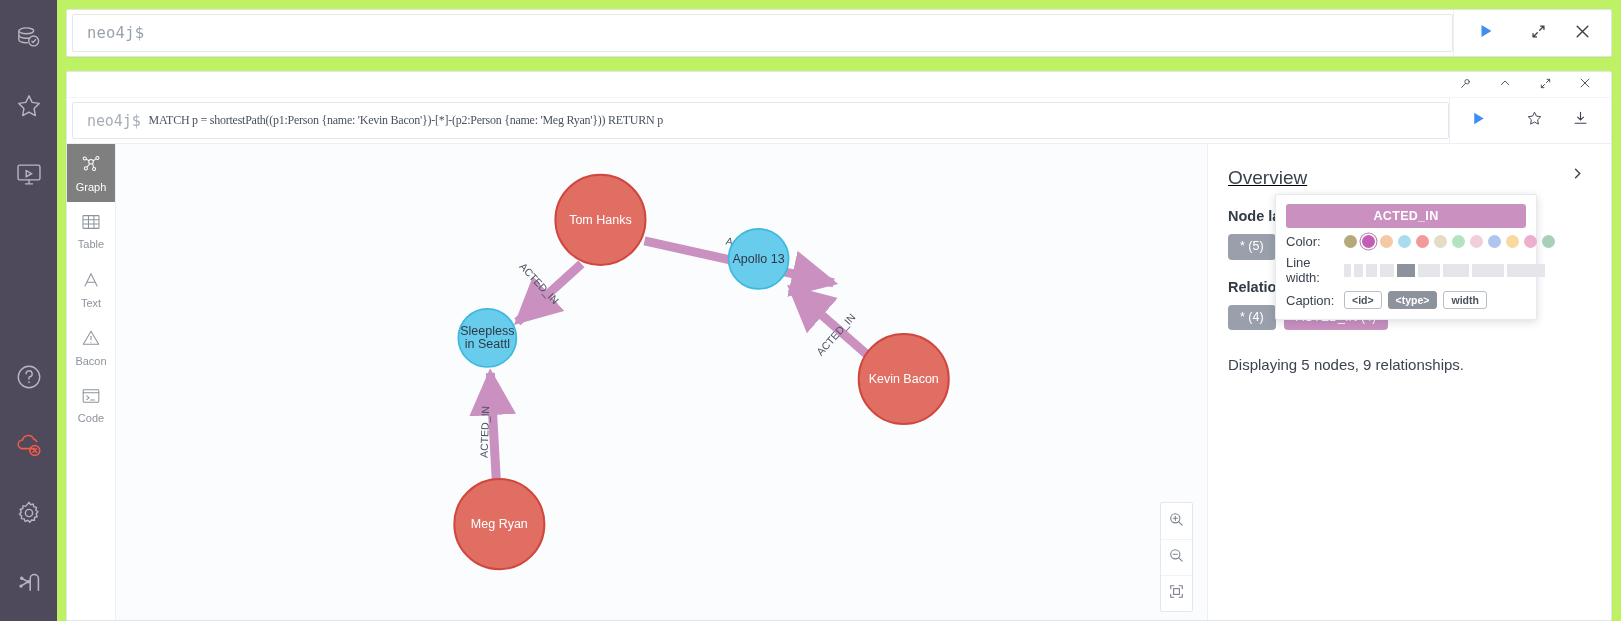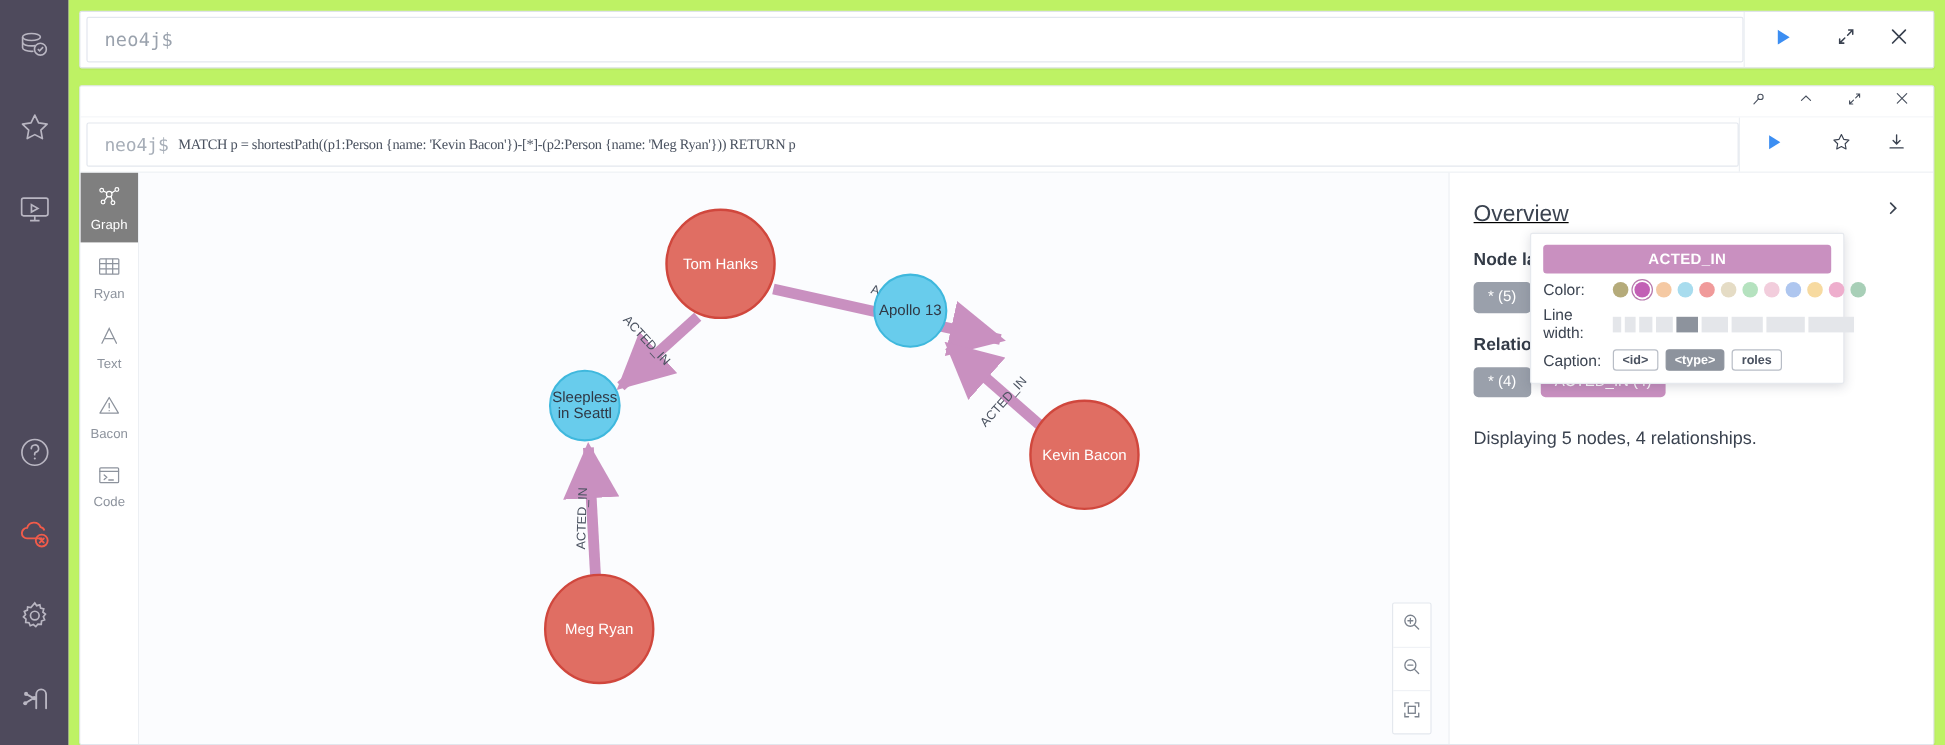--- a/index.html
+++ b/index.html
@@ -435,21 +435,21 @@
             <span class="tab-label">Graph</span>
           </div>
 
           <div class="tab">
             <span>
               <svg width="22" height="20" viewBox="0 0 24 22" fill="none" stroke="currentColor" stroke-width="1.15">
                 <rect x="3.2" y="4" width="17.6" height="14" rx="0.8"></rect>
                 <path d="M3.2 8.5h17.6M3.2 13.3h17.6M9.2 4v14M15.2 4v14"></path>
               </svg>
             </span>
-            <span class="tab-label">Ryan</span>
+            <span class="tab-label">Table</span>
           </div>
 
           <div class="tab">
             <span>
               <svg width="22" height="22" viewBox="0 0 24 24" fill="none" stroke="currentColor" stroke-width="1.15" stroke-linecap="round">
                 <path d="M5.4 18.6L12 5.2l6.6 13.4"></path>
                   <path d="M8.2 14.4h7.6"></path>
               </svg>
             </span>
             <span class="tab-label">Text</span>
@@ -572,21 +572,21 @@
           <div class="chips">
             <span class="chip gray">* (5)</span>
           </div>
 
           <div class="ov-section">Relationship types</div>
           <div class="chips">
             <span class="chip gray">* (4)</span>
             <span class="chip purple">ACTED_IN (4)</span>
           </div>
 
-          <div class="ov-summary">Displaying 5 nodes, 4 relationships.</div>
+          <div class="ov-summary">Displaying 5 nodes, 9 relationships.</div>
 
           <div class="popup">
             <div class="popup-title">ACTED_IN</div>
 
             <div class="popup-row">
               <span class="popup-row-label">Color:</span>
               <span class="swatches">
                   <span class="swatch" style="background: rgb(181, 171, 122);"></span>
                   <span class="swatch sel" style="background: rgb(194, 95, 181);"></span>
                   <span class="swatch" style="background: rgb(245, 201, 163);"></span>
@@ -615,21 +615,21 @@
                   <span class="lw" style="width: 32px;"></span>
                   <span class="lw" style="width: 38px;"></span>
                 </span>
             </div>
 
             <div class="popup-row">
               <span class="popup-row-label">Caption:</span>
               <span class="caps">
                   <span class="cap">&lt;id&gt;</span>
                   <span class="cap sel">&lt;type&gt;</span>
-                  <span class="cap">roles</span>
+                  <span class="cap">width</span>
                 </span>
             </div>
           </div>
         </div>
 
       </div>
     </div>
   </div>
 </div>
 

